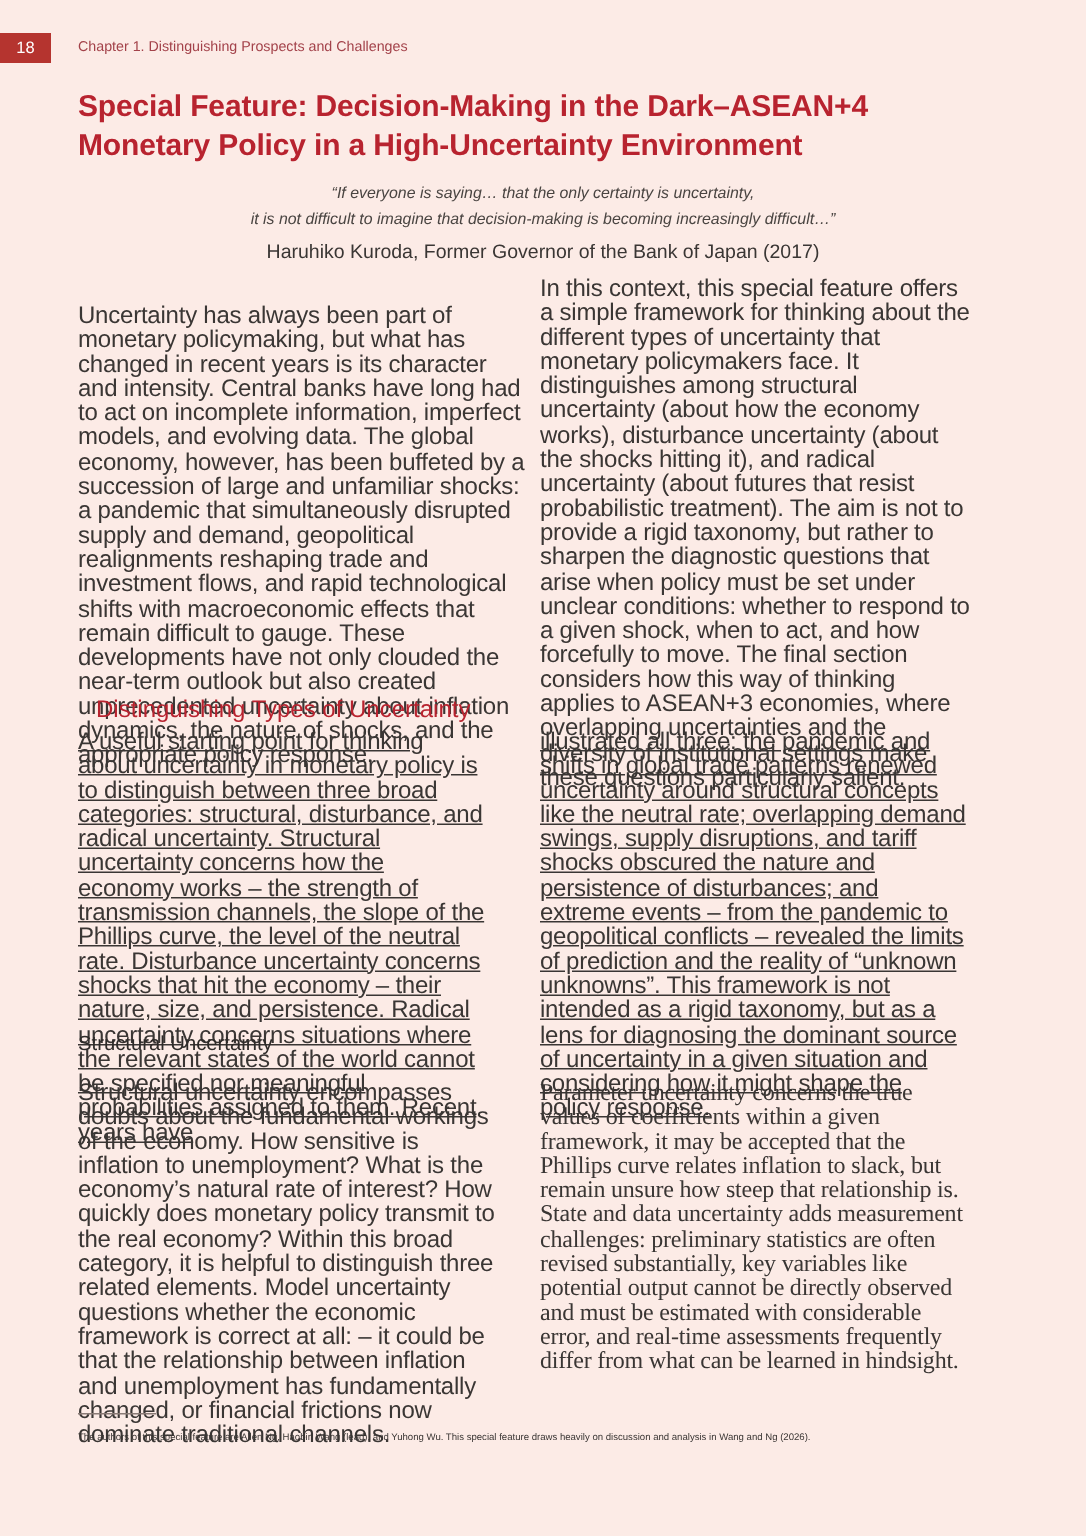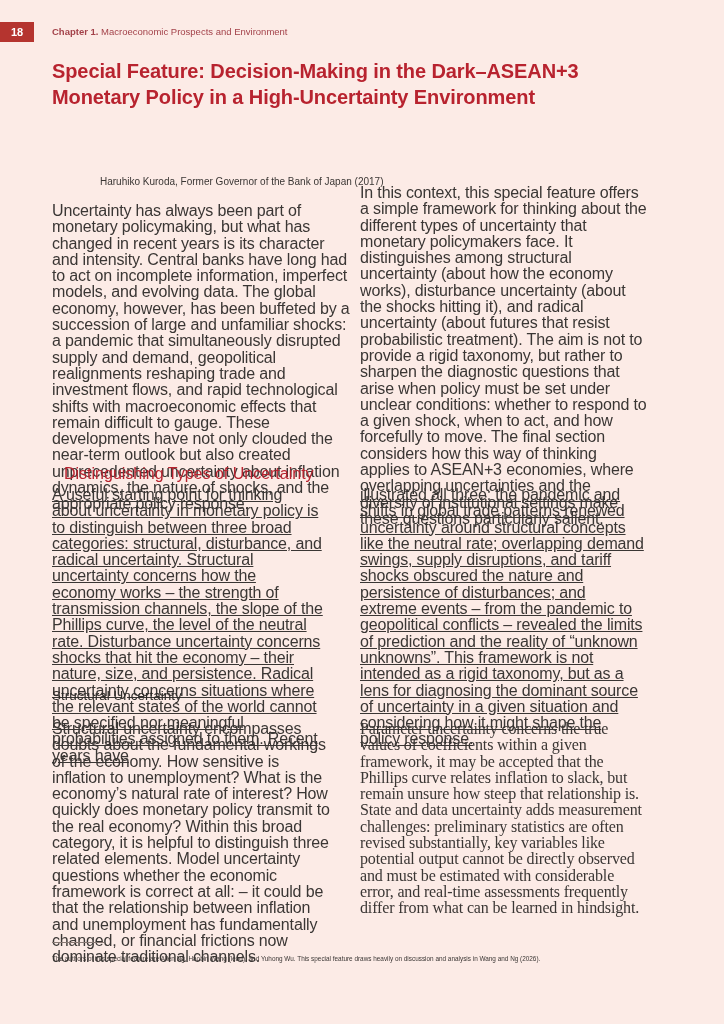--- a/index.html
+++ b/index.html
@@ -6,38 +6,38 @@
   body {
     width: 724px; height: 1024px; overflow: hidden;
     background: #fcebe6;
     font-family: "Liberation Sans", sans-serif;
     color: #3a3634;
     position: relative;
   }
   .page-num {
     position: absolute; left: 0; top: 22px; width: 34px; height: 20px;
     background: #b5342f; color: #fff; font-size: 11px;
-    display: flex; align-items: center; justify-content: center; font-weight: bold;
+    display: flex; align-items: center; justify-content: center;
   }
   .chapter {
     position: absolute; left: 52px; top: 26px; font-size: 9.5px; color: #a3424a;
   }
-  .chapter b { font-weight: bold; }
+  .chapter b { font-weight: normal; }
   .title {
     position: absolute; left: 52px; top: 58px; width: 620px;
     font-size: 20px; line-height: 26px; font-weight: bold; color: #b8232f;
     letter-spacing: -0.1px;
   }
   .quote {
     position: absolute; left: 100px; top: 121px; width: 524px; text-align: center;
     font-style: italic; font-size: 10.6px; line-height: 17px; color: #4a4542;
   }
   .attrib {
-    position: absolute; left: 100px; top: 176px; width: 524px; 
-    font-size: 10px; color: #3a3634;
+    position: absolute; left: 100px; top: 160px; width: 524px; text-align: center;
+    font-size: 13px; color: #3a3634;
   }
   .col {
     position: absolute; width: 300px;
     font-size: 16px; line-height: 16.3px; color: #3a3634;
     letter-spacing: -0.15px;
   }
   .col p { margin: 0; }
   .h2 {
     position: absolute; left: 52px; top: 453px;
     font-size: 16px; color: #b8232f; font-weight: normal;
@@ -53,26 +53,28 @@
     position: absolute; left: 52px; top: 955px; width: 640px;
     font-size: 6.4px; color: #3a3634; white-space: nowrap;
   }
 </style>
 </head>
 <body>
 
 <div class="page-num">18</div>
 <div class="chapter">
   <b>Chapter 1.</b>
-  <span>Macroeconomic Prospects and Environment</span>
+  <span>Distinguishing Prospects and Challenges</span>
 </div>
 
-<h1 class="title" style="margin:0">Special Feature: Decision-Making in the Dark–ASEAN+3 Monetary Policy in a High-Uncertainty Environment</h1>
+<h1 class="title" style="margin:0">Special Feature: Decision-Making in the Dark–ASEAN+4 Monetary Policy in a High-Uncertainty Environment</h1>
 
 <div class="quote">
+  <div>“If everyone is saying… that the only certainty is uncertainty,</div>
+  <div>it is not difficult to imagine that decision-making is becoming increasingly difficult…”</div>
 </div>
 <div class="attrib">Haruhiko Kuroda, Former Governor of the Bank of Japan (2017)</div>
 
 <div class="col" style="left:52px; top:203px;">
   <p>Uncertainty has always been part of monetary policymaking, but what has changed in recent years is its character and intensity. Central banks have long had to act on incomplete information, imperfect models, and evolving data. The global economy, however, has been buffeted by a succession of large and unfamiliar shocks: a pandemic that simultaneously disrupted supply and demand, geopolitical realignments reshaping trade and investment flows, and rapid technological shifts with macroeconomic effects that remain difficult to gauge. These developments have not only clouded the near-term outlook but also created unprecedented uncertainty about inflation dynamics, the nature of shocks, and the appropriate policy response.</p>
 </div>
 <div class="col" style="left:360px; top:185px; width:290px;">
   <p>In this context, this special feature offers a simple framework for thinking about the different types of uncertainty that monetary policymakers face. It distinguishes among structural uncertainty (about how the economy works), disturbance uncertainty (about the shocks hitting it), and radical uncertainty (about futures that resist probabilistic treatment). The aim is not to provide a rigid taxonomy, but rather to sharpen the diagnostic questions that arise when policy must be set under unclear conditions: whether to respond to a given shock, when to act, and how forcefully to move. The final section considers how this way of thinking applies to ASEAN+3 economies, where overlapping uncertainties and the diversity of institutional settings make these questions particularly salient.</p>
 </div>
 

